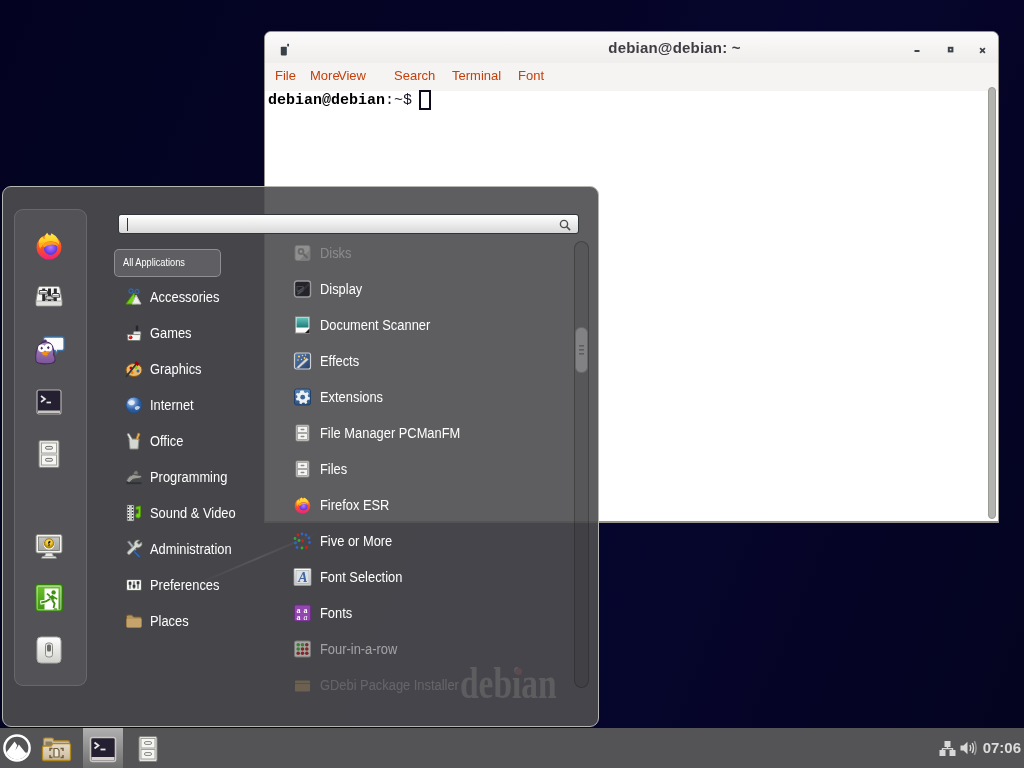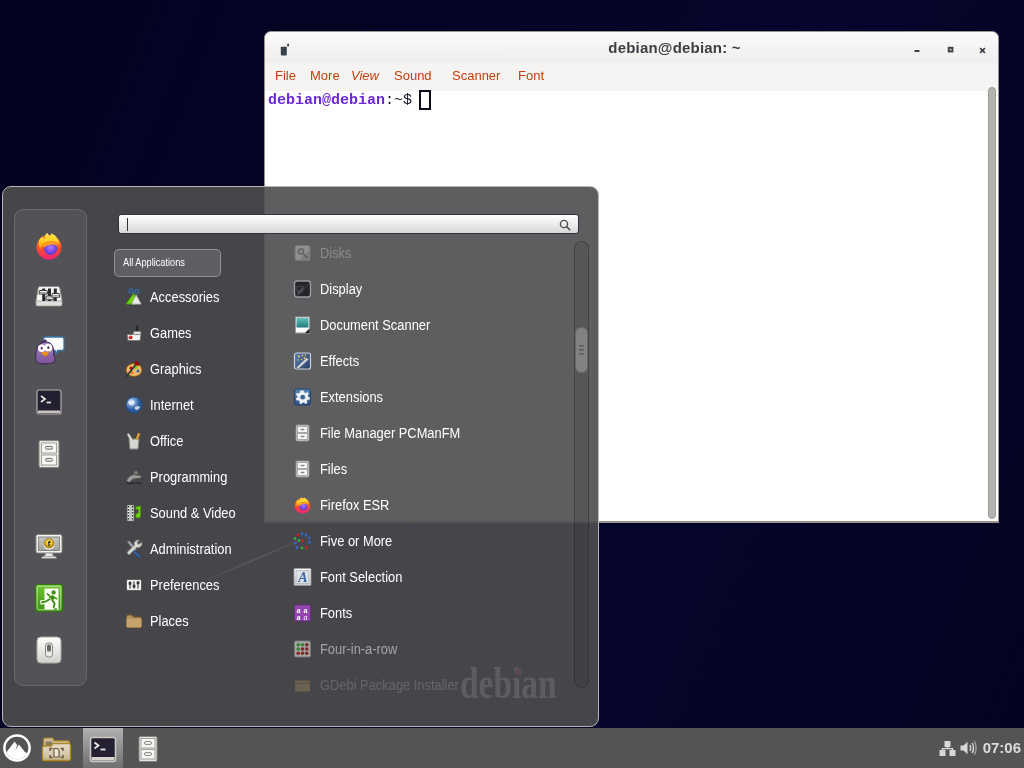--- a/index.html
+++ b/index.html
@@ -18,21 +18,21 @@
 #tbar{position:absolute;left:0;top:0;width:733px;height:31px;border-radius:6px 6px 0 0;
   background:linear-gradient(#fbfafa,#f0eeec);}
 #ttitle{position:absolute;left:0;top:0;width:819px;height:31px;line-height:31px;
   text-align:center;font-size:15px;font-weight:bold;color:#403c44;letter-spacing:0.2px;}
 #tmenu{position:absolute;left:0;top:31px;width:733px;height:28px;background:#f5f4f2;
   border-bottom:1px solid #d5d2cd;font-size:13px;color:#c2410c;}
 #tmenu span{position:absolute;top:5px;}
 #tbody{position:absolute;left:0;top:59px;width:733px;height:430px;background:#fff;}
 #prompt{position:absolute;left:3px;top:0px;font-family:"Liberation Mono",monospace;
   font-size:15px;line-height:20px;white-space:pre;color:#171427;}
-#prompt b{color:#6d28d9;}
+#prompt b{color:#000000;}
 #cursor{position:absolute;left:154px;top:-1px;width:8px;height:16px;border:2px solid #0e0b1d;background:#fff;}
 #tscroll{position:absolute;right:2px;top:55px;width:6px;height:430px;background:#b3b3b0;
   border:1px solid #9a9a97;border-radius:5px;}
 
 #menu{position:absolute;left:2px;top:186px;width:597px;height:541px;box-sizing:border-box;
   background:rgba(77,77,79,0.9);border:1.5px solid #b4b6b1;border-radius:9px;}
 #sidebar{position:absolute;left:11px;top:21.5px;width:73px;height:477px;
   background:rgba(255,255,255,0.075);border:1px solid rgba(255,255,255,0.13);
   border-radius:9px;box-sizing:border-box;}
 #search{position:absolute;left:115px;top:27px;width:461px;height:20px;box-sizing:border-box;
@@ -82,23 +82,23 @@
   <svg class="icon" style="left:682px;top:14px;" width="8" height="8" viewBox="0 0 8 8">
       <rect x="0.8" y="0.8" width="5.6" height="5.6" fill="#3d434a"></rect>
       <rect x="2.8" y="2.8" width="1.6" height="1.6" fill="#f0efed"></rect>
     </svg>
   <svg class="icon" style="left:714px;top:15px;" width="7" height="7" viewBox="0 0 7 7">
       <path d="M1.1 1.1 L5.9 5.9 M5.9 1.1 L1.1 5.9" stroke="#3d434a" stroke-width="1.7"></path>
     </svg>
   <div id="tmenu">
     <span style="left:10px;">File</span>
     <span style="left:45px;">More</span>
-    <span style="left:86px;font-style:italic;">View</span>
-    <span style="left:129px;">Sound</span>
-    <span style="left:187px;">Scanner</span>
+    <span style="left:73px;">View</span>
+    <span style="left:129px;">Search</span>
+    <span style="left:187px;">Terminal</span>
     <span style="left:253px;">Font</span>
   </div>
   <div id="tbody">
     <div id="prompt"><b>debian@debian</b>:~$</div>
     <div id="cursor"></div>
   </div>
   <div id="tscroll"></div>
 </div>
 
 <div id="menu">

